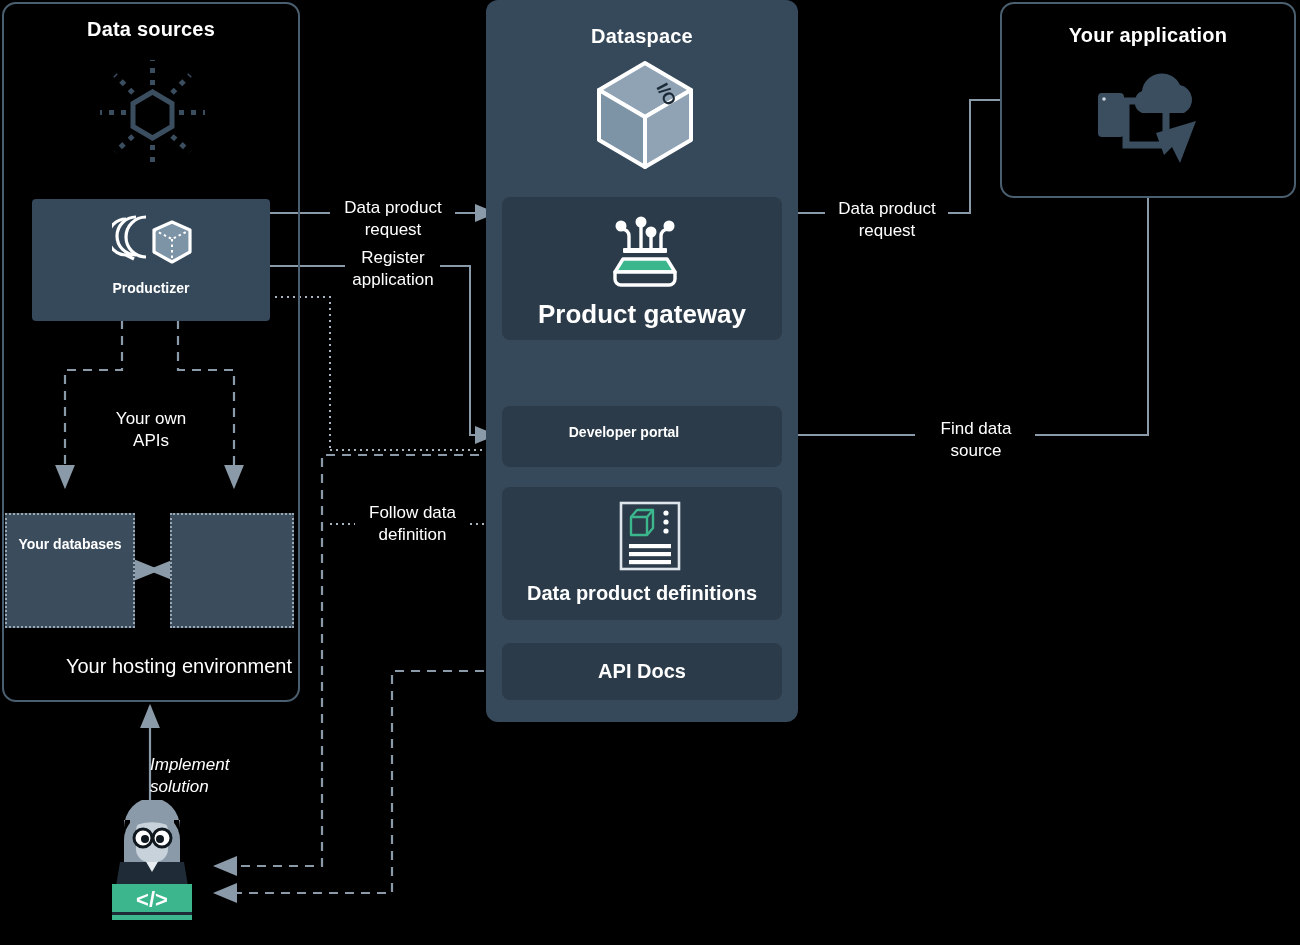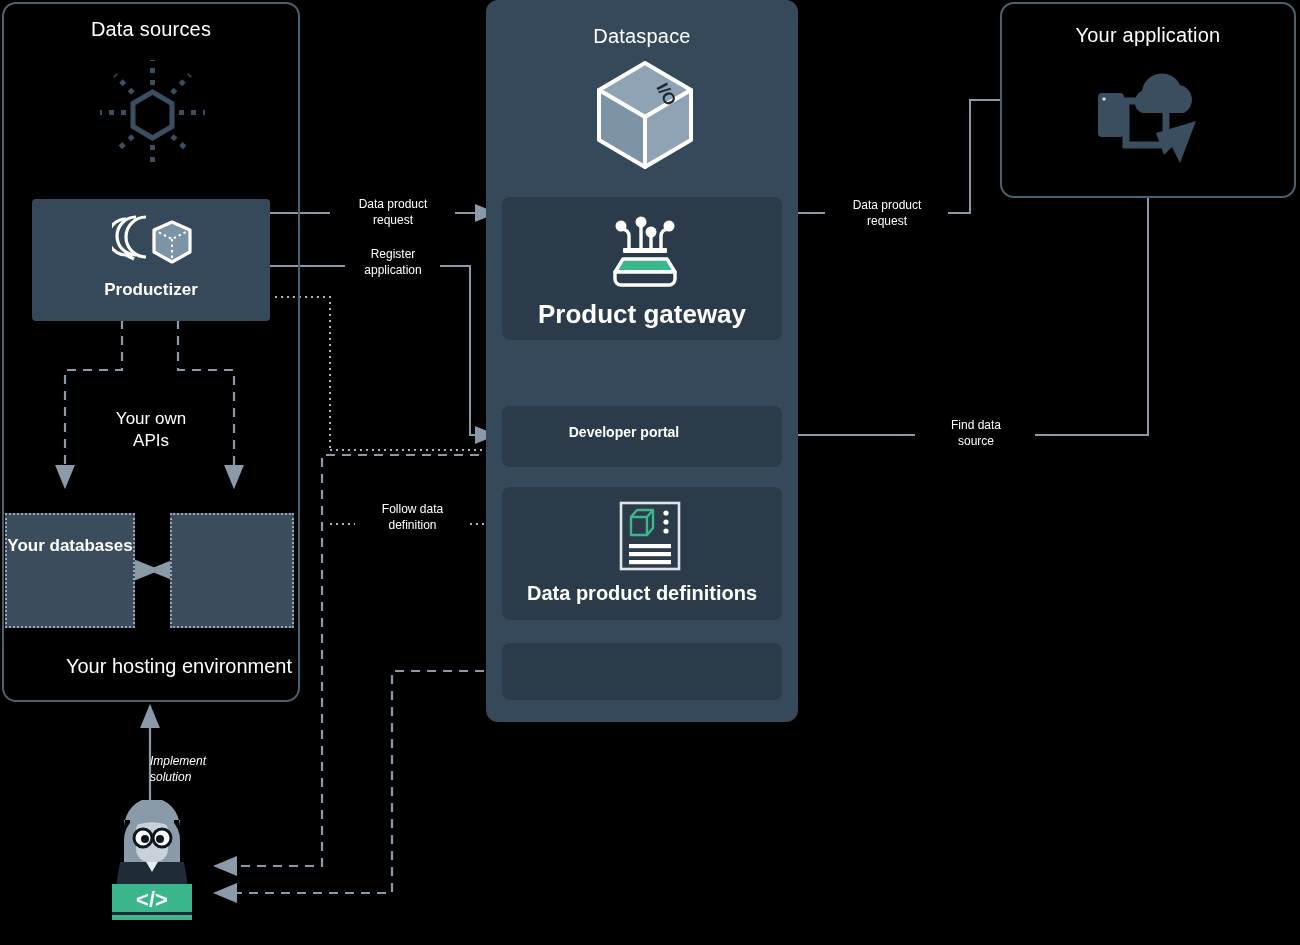--- a/index.html
+++ b/index.html
@@ -27,47 +27,47 @@
     position: absolute;
     border: 2px solid #4a5f70;
     border-radius: 14px;
     background: transparent;
   }
   .panel-title {
     position: absolute;
     width: 100%;
     text-align: center;
     color: #ffffff;
-    font-weight: normal;
+    font-weight: bold;
     font-size: 20px;
     letter-spacing: 0.2px;
   }
   .box {
     position: absolute;
     background: #36495a;
     border-radius: 4px;
   }
   .box-label {
     position: absolute;
     width: 100%;
     text-align: center;
     color: #ffffff;
     font-weight: bold;
-    font-size: 17px;
+    font-size: 14px;
     line-height: 1.18;
   }
   .dotted-box {
     position: absolute;
     background: #3b4c5c;
     border: 2px dotted #9aa8b4;
   }
   .conn-label {
     position: absolute;
     color: #ffffff;
-    font-size: 12px;
+    font-size: 17px;
     line-height: 1.32;
     text-align: center;
     white-space: pre-line;
   }
   .dataspace-shell {
     position: absolute;
     background: #36495a;
     border-radius: 12px;
   }
   .ds-card {
@@ -239,20 +239,21 @@
       <circle cx="49" cy="21" r="2.6" fill="#ffffff"></circle>
       <circle cx="49" cy="30" r="2.6" fill="#ffffff"></circle>
       <rect x="12" y="43" width="42" height="4.2" fill="#ffffff"></rect>
       <rect x="12" y="51" width="42" height="4.2" fill="#ffffff"></rect>
       <rect x="12" y="59" width="42" height="4.2" fill="#ffffff"></rect>
     </svg>
   </div>
   <div class="box-label" style="left:502px; top:582px; width:280px; font-size:20px;">Data product definitions</div>
 
   <div class="ds-card" style="left:502px; top:643px; width:280px; height:57px;"></div>
+  <div class="box-label" style="left:502px; top:660px; width:280px; font-size:20px;">API Docs</div>
 
   <div class="panel-outline" style="left:1000px; top:2px; width:296px; height:196px;"></div>
   <div class="panel-title" style="left:1000px; top:24px; width:296px;">Your application</div>
 
   <div class="icon-wrap" style="left:1080px; top:55px;">
     <svg width="135" height="115" viewBox="0 0 135 115">
 
       <path d="M62,36 A20,20 0 0 1 100,30 A15,15 0 0 1 104,58 L62,58 A12,12 0 0 1 62,36 Z" fill="#3b4e60"></path>
 
       <rect x="18" y="38" width="26" height="44" rx="4" fill="#3b4e60"></rect>

